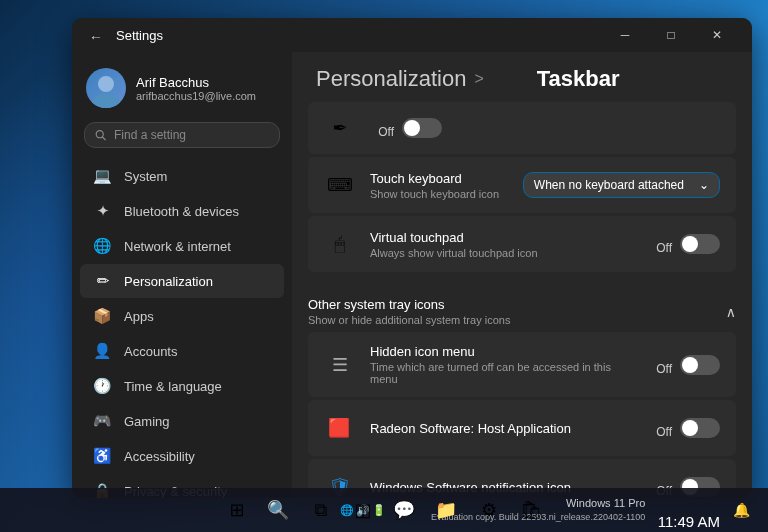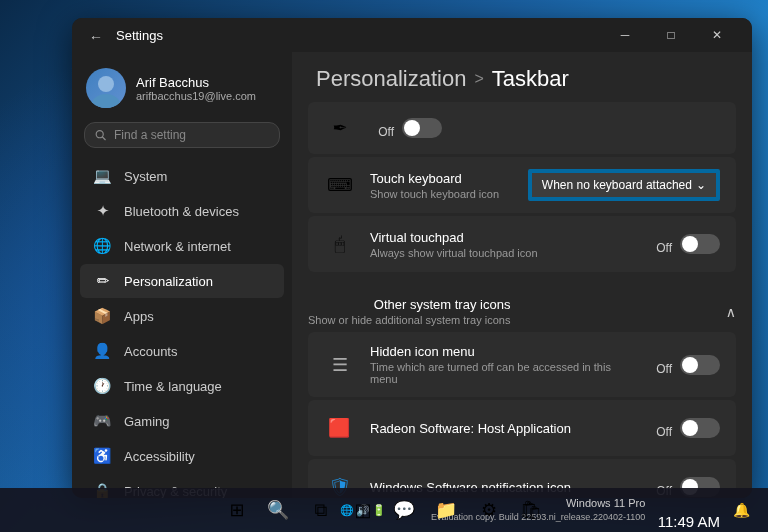--- a/index.html
+++ b/index.html
@@ -262,21 +262,22 @@
     .page-header .breadcrumb-parent {
       color: #ccc;
       font-weight: 300;
     }
     .page-header .breadcrumb-arrow {
       color: #888;
       font-size: 16px;
     }
     .page-header .breadcrumb-current {
       color: #fff;
-      font-weight: 400;
+      font-weight: 700;
+      margin-left: 45px;
     }
 
     
     .settings-section {
       padding: 0 16px 12px;
     }
 
     
     .setting-item {
       background: #2d2d2d;
@@ -334,39 +335,38 @@
       color: #ccc;
       font-size: 12px;
       min-width: 24px;
       text-align: right;
       margin-top: 8px;
     }
 
     
     .dropdown-btn {
       background: #3d3d3d;
-      border: 4px solid #0369a1;
-      border-radius: 2px;
+      border: 1px solid #0369a1;
+      border-radius: 10px;
       padding: 5px 10px;
       color: #fff;
       font-size: 12px;
       display: flex;
       align-items: center;
-      gap: 4px;
+      gap: 15px;
       cursor: pointer;
       white-space: nowrap;
     }
 
     
     .section-header {
       padding: 10px 16px 6px;
       display: flex;
       align-items: center;
       justify-content: space-between;
-      text-align: right;
     }
     .section-title { color: #fff; font-size: 13px; font-weight: 500; }
     .section-subtitle { color: #999; font-size: 11px; margin-top: 2px; }
     .section-chevron { color: #ccc; font-size: 14px; }
 
     
     .main-content::-webkit-scrollbar { width: 6px; }
     .main-content::-webkit-scrollbar-track { background: transparent; }
     .main-content::-webkit-scrollbar-thumb { background: #555; border-radius: 3px; }
 

